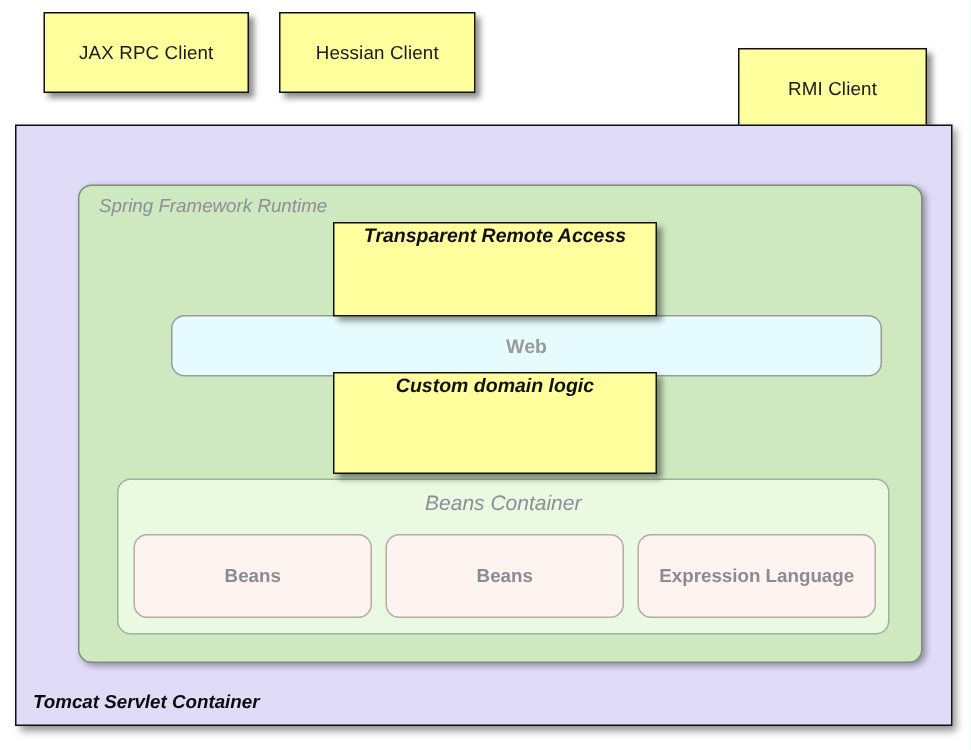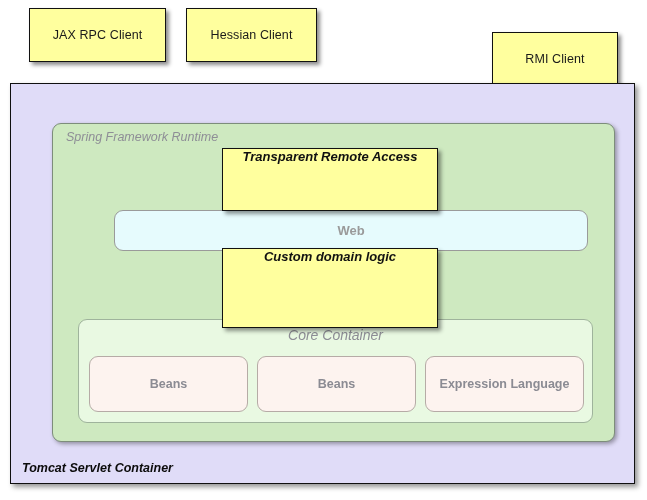--- a/index.html
+++ b/index.html
@@ -198,39 +198,39 @@
   <div id="servlet-container">
 
     <div id="spring-runtime">
       <div id="spring-runtime-label">Spring Framework Runtime</div>
 
       <div id="web-bar">
         <span class="lbl">Web</span>
       </div>
 
       <div id="core-container">
-        <div id="core-container-label">Core Container</div>
+        <div id="core-container-label">Beans Container</div>
         <div id="core-modules">
           <div class="core-module">
             <span class="lbl">Beans</span>
           </div>
           <div class="core-module">
             <span class="lbl">Beans</span>
           </div>
           <div class="core-module">
             <span class="lbl">Expression Language</span>
           </div>
         </div>
       </div>
     </div>
 
     <div class="emph-box" style="left:211px; top:64px; width:216px; height:63px;">
       <span class="lbl">Transparent Remote Access</span>
     </div>
 
-    <div class="emph-box" style="left:211px; top:164px; width:216px; height:80px;">
+    <div class="emph-box" style="left:211px; top:164px; width:216px; height:68px;">
       <span class="lbl">Custom domain logic</span>
     </div>
 
     <div id="servlet-container-label">Tomcat Servlet Container</div>
   </div>
 
 </div>
 
 </body></html>

